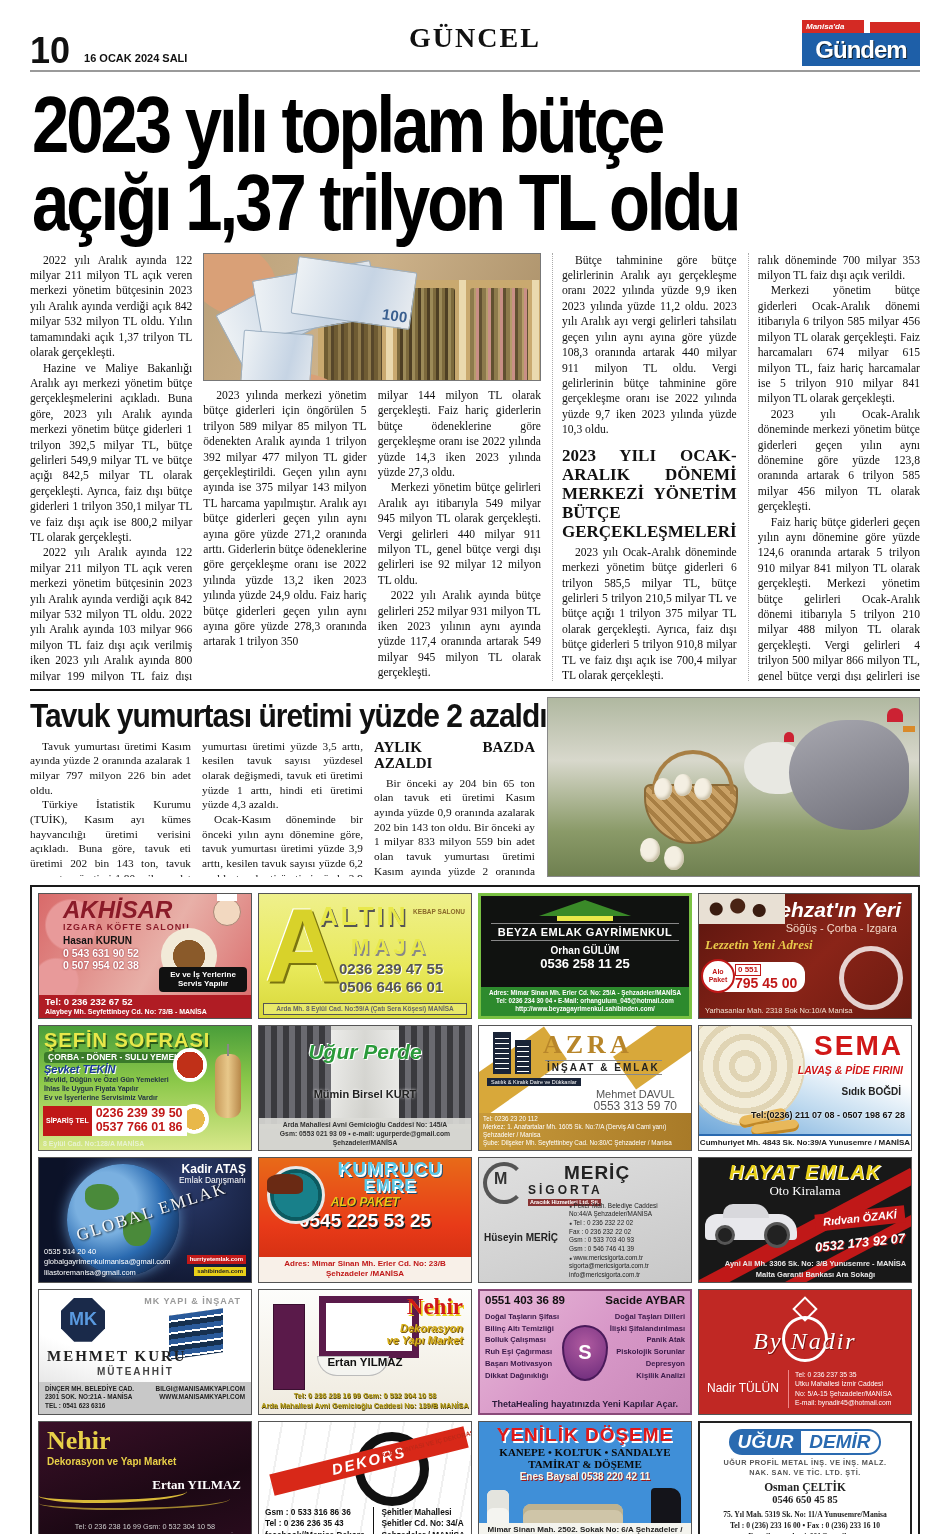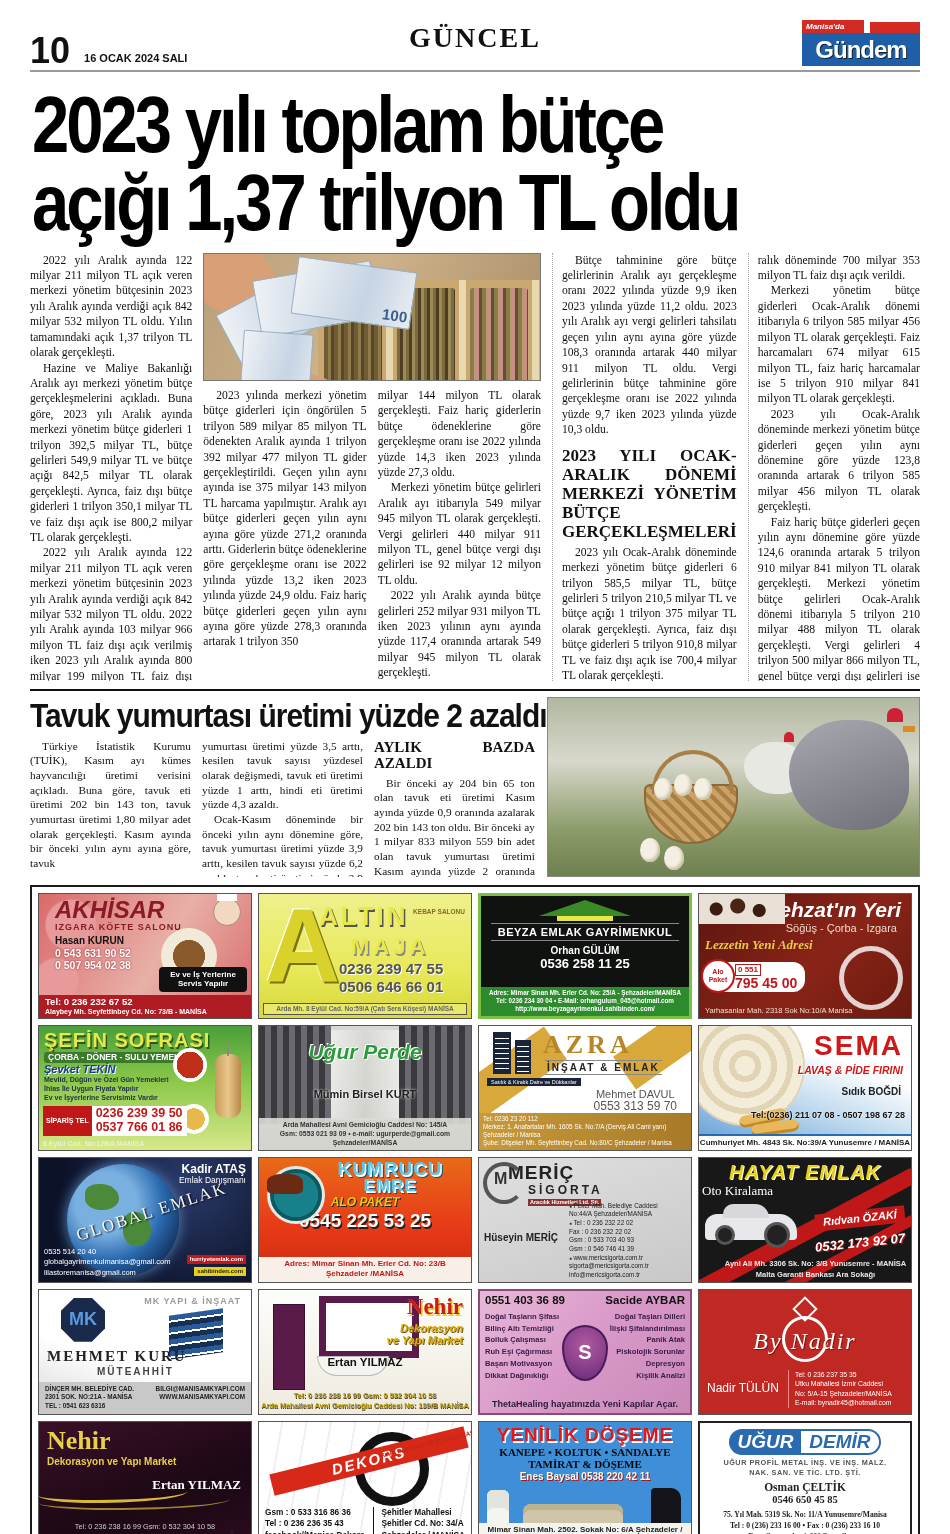--- a/index.html
+++ b/index.html
@@ -75,21 +75,21 @@
   
   .adsbox{border:2px solid #1a1a1a;margin-top:8px;padding:6px;display:grid;
       grid-template-columns:repeat(4,1fr);grid-auto-rows:126px;gap:6px;
       font-family:"Liberation Sans",sans-serif;}
   .ad{position:relative;overflow:hidden;border:1px solid #555;box-sizing:border-box;font-size:8px;line-height:1.15;}
   .ad .big{font-weight:bold;}
 
   
   .ad-akhisar{background:radial-gradient(circle at 15% 25%,#e89a9a 0 12%,transparent 13%),
       radial-gradient(circle at 8% 70%,#e89a9a 0 10%,transparent 11%),
-      linear-gradient(120deg,#d96a6a,#e8b0a8 55%,#d96a6a);color:#7a1420;padding:4px 16px;}
+      linear-gradient(120deg,#d96a6a,#e8b0a8 55%,#d96a6a);color:#7a1420;padding:4px 24px;}
   .akh-title{font-size:24px;font-weight:bold;font-style:italic;color:#8a1a28;line-height:1;}
   .akh-sub{font-size:9px;font-weight:bold;letter-spacing:1px;color:#8a1a28;}
   .akh-person{color:#111;font-weight:bold;font-size:10px;margin-top:3px;}
   .akh-ph{color:#fff;font-weight:bold;font-size:10.5px;text-shadow:0 0 2px #8a1a28;}
   .akh-telbar{position:absolute;left:0;right:0;bottom:0;background:#b01c24;color:#fff;padding:2px 6px;}
   .akh-note{position:absolute;right:4px;bottom:26px;background:#111;color:#fff;border-radius:4px;
       padding:3px 5px;font-size:8px;font-weight:bold;width:78px;text-align:center;}
   .plate{position:absolute;border-radius:50%;background:radial-gradient(circle,#8a5a2a 0 40%,#f2ead8 41%);}
   .chef{position:absolute;width:26px;height:26px;border-radius:50%;background:#f2d8c0;border:1px solid #a87;}
   .chef:before{content:"";position:absolute;top:-8px;left:3px;width:20px;height:10px;background:#fff;border-radius:4px 4px 0 0;}
@@ -210,34 +210,34 @@
   .kum-alo{font-size:12px;font-weight:bold;font-style:italic;color:#e8c818;text-shadow:1px 1px 0 #222;margin-top:2px;}
   .kum-ph{font-size:19px;font-weight:bold;color:#fff;text-shadow:1.5px 1.5px 0 #222;}
   .kum-foot{position:absolute;left:0;right:0;bottom:0;background:#f8f0e8;color:#c01818;font-weight:bold;
       font-size:8px;padding:2px;line-height:1.3;}
 
   
   .ad-meric{background:linear-gradient(160deg,#e0e0e0,#c8c8c8);color:#222;padding:4px 5px;}
   .meric-logo{position:absolute;left:4px;top:4px;width:34px;height:34px;border:4px solid #555;border-radius:50%;
       border-right-color:transparent;}
   .meric-logo span{position:absolute;left:7px;top:4px;font-size:16px;font-weight:bold;color:#333;}
-  .meric-t{margin-left:24px;font-size:19px;font-weight:bold;letter-spacing:1px;}
+  .meric-t{margin-left:24px;font-size:19px;font-weight:bold;letter-spacing:1px;text-align:center;}
   .meric-s{margin-left:44px;font-size:12px;font-weight:bold;letter-spacing:3px;}
   .meric-tag{margin-left:44px;font-size:5.5px;font-weight:bold;background:#833;color:#fff;display:inline-block;padding:0 2px;}
   .meric-p{position:absolute;left:5px;top:74px;font-size:10px;font-weight:bold;}
   .meric-info{position:absolute;right:4px;top:44px;font-size:6.4px;line-height:1.35;width:118px;}
   .dotb:before{content:"● ";font-size:5px;color:#333;}
 
   
   .ad-hayat{background:#181818;color:#fff;padding:3px;}
   .hayat-stripe{position:absolute;width:260px;height:16px;background:#c01818;transform:rotate(-28deg);}
   .hs1{left:-30px;top:70px;} .hs2{left:-10px;top:96px;width:300px;height:10px;}
   .hayat-t{position:relative;text-align:center;font-size:20px;font-weight:bold;font-style:italic;color:#e8d018;
       text-shadow:1px 1px 0 #fff;letter-spacing:1px;}
-  .hayat-s{position:relative;font-family:"Liberation Serif",serif;font-size:13px;}
+  .hayat-s{position:relative;text-align:center;font-family:"Liberation Serif",serif;font-size:13px;}
   .car{position:absolute;left:6px;top:56px;width:92px;height:26px;background:#e8e8ec;border-radius:12px 18px 4px 4px;}
   .car:before{content:"";position:absolute;left:18px;top:-10px;width:46px;height:14px;background:#d8d8dc;border-radius:10px 14px 0 0;}
   .car:after{content:"";position:absolute;left:10px;bottom:-5px;width:14px;height:14px;background:#222;border:3px solid #555;border-radius:50%;box-shadow:52px 0 0 #222,52px 0 0 3px #555;}
   .hayat-name{position:absolute;right:6px;top:52px;background:#c01818;color:#fff;font-weight:bold;font-style:italic;
       font-size:11px;padding:2px 8px;transform:rotate(-6deg);}
   .hayat-ph{position:absolute;right:6px;top:78px;font-size:13px;font-weight:bold;font-style:italic;
       text-shadow:1px 1px 0 #c01818;transform:rotate(-6deg);}
   .hayat-foot{position:absolute;left:0;right:0;bottom:2px;text-align:center;font-size:7.5px;font-weight:bold;line-height:1.35;color:#e8e8e8;margin-left:21px;}
 
   
@@ -410,20 +410,21 @@
     </div>
   </div>
 
   <div class="rule"></div>
 
   <div class="eggsec">
     <div class="eggleft">
       <div class="egghead">Tavuk yumurtası üretimi yüzde 2 azaldı</div>
       <div class="eggcols">
         <div class="eggcol">
+          <p>Tavuk yumurtası üretimi Kasım ayında yüzde 2 oranında azalarak 1 milyar 797 milyon 226 bin adet oldu.</p>
           <p>Türkiye İstatistik Kurumu (TUİK), Kasım ayı kümes hayvancılığı üretimi verisini açıkladı. Buna göre, tavuk eti üretimi 202 bin 143 ton, tavuk yumurtası üretimi 1,80 milyar adet olarak gerçekleşti. Kasım ayında bir önceki yılın aynı ayına göre, tavuk</p>
         </div>
         <div class="eggcol">
           <p style="text-indent:0;">yumurtası üretimi yüzde 3,5 arttı, kesilen tavuk sayısı yüzdesel olarak değişmedi, tavuk eti üretimi yüzde 1 arttı, hindi eti üretimi yüzde 4,3 azaldı.</p>
           <p>Ocak-Kasım döneminde bir önceki yılın aynı dönemine göre, tavuk yumurtası üretimi yüzde 3,9 arttı, kesilen tavuk sayısı yüzde 6,2 azaldı, tavuk eti üretimi yüzde 3,9 azaldı, hindi eti üretimi yüzde 12,2 azaldı.</p>
         </div>
         <div class="eggcol">
           <div class="eggsub">AYLIK BAZDA AZALDI</div>
           <p>Bir önceki ay 204 bin 65 ton olan tavuk eti üretimi Kasım ayında yüzde 0,9 oranında azalarak 202 bin 143 ton oldu. Bir önceki ay 1 milyar 833 milyon 559 bin adet olan tavuk yumurtası üretimi Kasım ayında yüzde 2 oranında azalarak 1 milyar 797 milyon 226 bin adet oldu. ■ İHA</p>
         </div>

